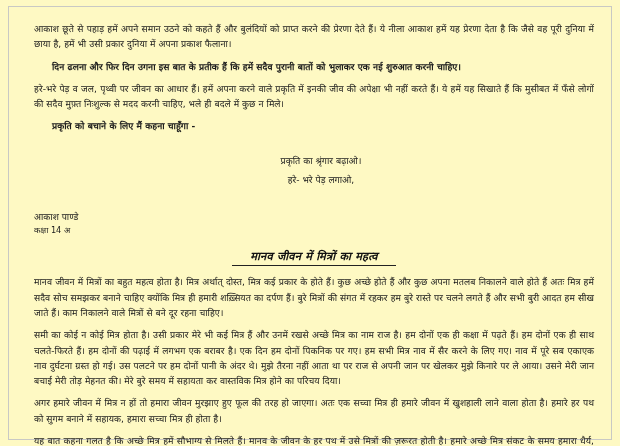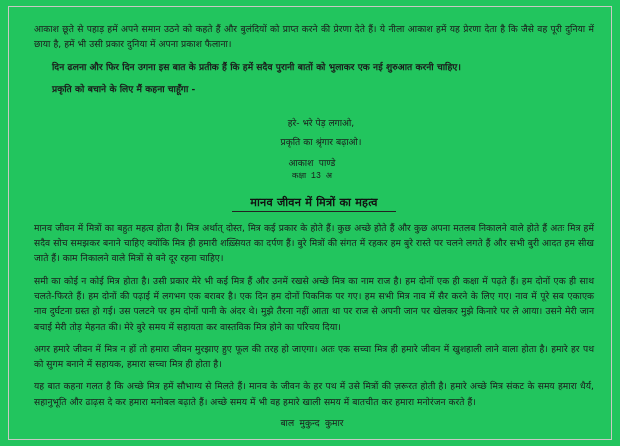--- a/index.html
+++ b/index.html
@@ -10,21 +10,21 @@
     width: 620px;
     height: 446px;
     background: #ffffff;
     font-family: "DejaVu Sans", sans-serif;
     overflow: hidden;
   }
   .page {
     position: relative;
     width: 620px;
     height: 446px;
-    background: #22c55e;
+    background: #fef9c3;
     box-sizing: border-box;
     padding: 0;
   }
   .page-border {
     position: absolute;
     left: 8px;
     top: 6px;
     right: 8px;
     bottom: 6px;
     border: 1px solid #c9c9c4;
@@ -54,42 +54,42 @@
   }
   .couplet {
     font-size: 9.1px;
     line-height: 15.3px;
     color: #1b1b1b;
     text-align: center;
     margin: 4px 0 2px 0;
     padding-left: 14px;
   }
   .signature-block {
-    text-align: center;
-    margin-top: 6px;
+    text-align: left;
+    margin-top: 23px;
     padding-right: 4px;
-    font-family: Liberation Mono, monospace;
   }
   .sig-name {
     font-size: 9.1px;
     line-height: 13px;
     color: #1b1b1b;
   }
   .sig-class {
     font-size: 8.2px;
     line-height: 12px;
     color: #1b1b1b;
   }
   .section-title {
     text-align: center;
     font-size: 11.2px;
     font-weight: bold;
     color: #111111;
     margin: 12px 0 9px 0;
     letter-spacing: 0.2px;
+    font-style: italic;
   }
   .title-underline {
     display: block;
     width: 164px;
     height: 1px;
     background: #222;
     margin: 2px auto 0 auto;
   }
 </style>
 </head>
@@ -97,29 +97,30 @@
 
 <div class="page">
   <div class="page-border"></div>
 
   <div class="content">
 
     <p class="para">आकाश छूते से पहाड़ हमें अपने समान उठने को कहते हैं और बुलंदियों को प्राप्त करने की प्रेरणा देते हैं। ये नीला आकाश हमें यह प्रेरणा देता है कि जैसे वह पूरी दुनिया में छाया है, हमें भी उसी प्रकार दुनिया में अपना प्रकाश फैलाना।</p>
 
     <p class="para indent">दिन ढलना और फिर दिन उगना इस बात के प्रतीक हैं कि हमें सदैव पुरानी बातों को भुलाकर एक नई शुरुआत करनी चाहिए।</p>
 
+    <p class="para">हरे-भरे पेड़ व जल, पृथ्वी पर जीवन का आधार हैं। हमें अपना करने वाले प्रकृति में इनकी जीव की अपेक्षा भी नहीं करते हैं। ये हमें यह सिखाते हैं कि मुसीबत में फँसे लोगों की सदैव मुफ़्त निःशुल्क से मदद करनी चाहिए, भले ही बदले में कुछ न मिले।</p>
 
     <p class="para tight indent">प्रकृति को बचाने के लिए मैं कहना चाहूँगा -</p>
 
+    <div class="couplet">प्रकृति का श्रृंगार बढ़ाओ।</div>
     <div class="couplet">हरे- भरे पेड़ लगाओ,</div>
-    <div class="couplet">प्रकृति का श्रृंगार बढ़ाओ।</div>
 
     <div class="signature-block">
       <div class="sig-name">आकाश पाण्डे</div>
-      <div class="sig-class">कक्षा 13 अ</div>
+      <div class="sig-class">कक्षा 14 अ</div>
     </div>
 
     <div class="section-title">
       <span>मानव जीवन में मित्रों का महत्व</span>
       <span class="title-underline"></span>
     </div>
 
     <p class="para">मानव जीवन में मित्रों का बहुत महत्व होता है। मित्र अर्थात् दोस्त, मित्र कई प्रकार के होते हैं। कुछ अच्छे होते हैं और कुछ अपना मतलब निकालने वाले होते हैं अतः मित्र हमें सदैव सोच समझकर बनाने चाहिए क्योंकि मित्र ही हमारी शख़्सियत का दर्पण हैं। बुरे मित्रों की संगत में रहकर हम बुरे रास्ते पर चलने लगते हैं और सभी बुरी आदत हम सीख जाते हैं। काम निकालने वाले मित्रों से बने दूर रहना चाहिए।</p>
 
     <p class="para">समी का कोई न कोई मित्र होता है। उसी प्रकार मेरे भी कई मित्र हैं और उनमें रखसे अच्छे मित्र का नाम राज है। हम दोनों एक ही कक्षा में पढ़ते हैं। हम दोनों एक ही साथ चलते-फिरते हैं। हम दोनों की पढ़ाई में लगभग एक बराबर है। एक दिन हम दोनों पिकनिक पर गए। हम सभी मित्र नाव में सैर करने के लिए गए। नाव में पूरे सब एकाएक नाव दुर्घटना ग्रस्त हो गई। उस पलटने पर हम दोनों पानी के अंदर थे। मुझे तैरना नहीं आता था पर राज से अपनी जान पर खेलकर मुझे किनारे पर ले आया। उसने मेरी जान बचाई मेरी तोड़ मेहनत की। मेरे बुरे समय में सहायता कर वास्तविक मित्र होने का परिचय दिया।</p>

